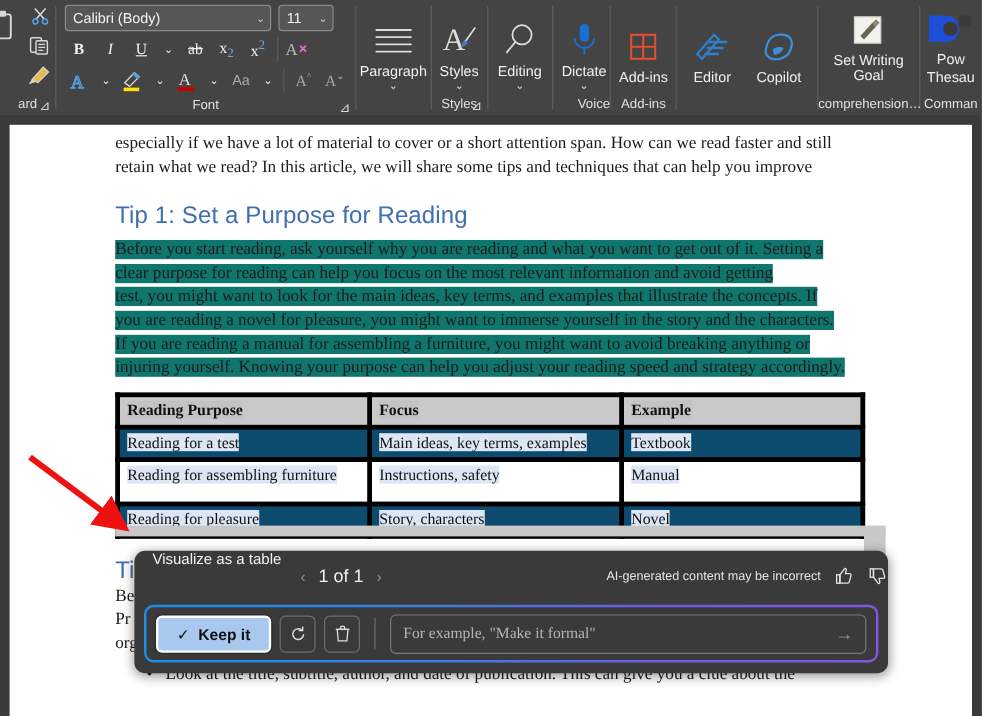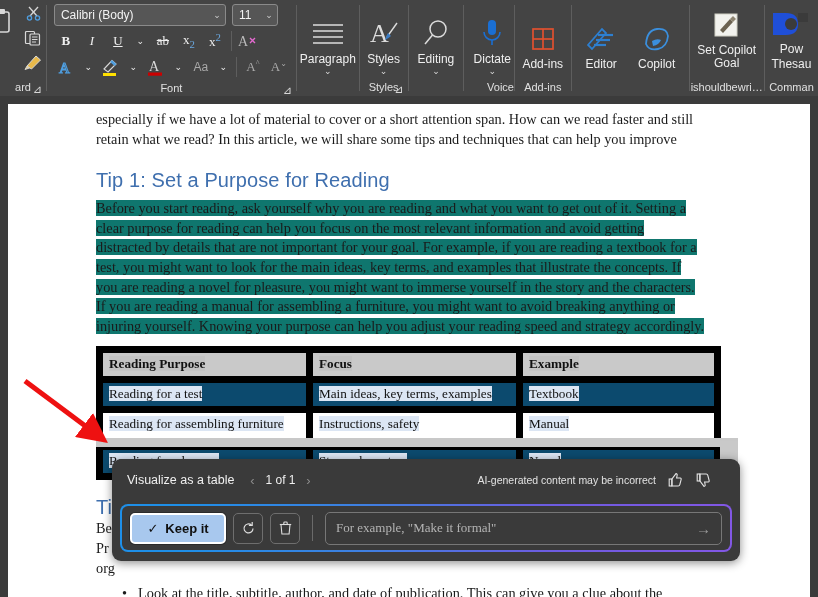--- a/index.html
+++ b/index.html
@@ -75,21 +75,21 @@
   .h2 {
     font-family: "Liberation Sans", sans-serif; font-size: 20px; color: #3f6fae; font-weight: 400;
     line-height: 26px; margin-top: 18px; margin-bottom: 6px; letter-spacing: .1px;
   }
   .para-sel { margin-top: 2px; }
   .para-sel span.ln { display: block; }
 
   
   .wtable { margin-top: 10px; border-collapse: collapse; width: 625px; table-layout: fixed; }
   .wtable td, .wtable th {
-    border: 7px solid #000000; padding: 2px 5px 3px 6px; vertical-align: top;
+    border: 4px solid #000000; padding: 2px 5px 3px 6px; vertical-align: top;
     font-family: "Liberation Serif", serif; font-size: 13.2px; color: #111; text-align: left;
     line-height: 18px; font-weight: 400;
   }
   .wtable thead th { background: #c9c9c9; font-weight: bold; height: 21px; }
   .wtable tbody tr.alt td { background: #0c4a6e; }
   .wtable tbody tr td { background: #ffffff; }
   .hl { background: #dce6f4; }
   .hlg { background: #c3c3c3; }
   .tail-strip { position: absolute; left: 712px; top: 337px; width: 18px; height: 22px; background: #c9c9c9; }
   .selrow-strip { position: absolute; left: 88px; top: 334px; width: 642px; height: 9px; background: #c8c8c8; }
@@ -99,25 +99,25 @@
   .bullet-dot { width: 42px; text-align: left; padding-left: 26px; }
 
   
   .arrow-svg { position: absolute; left: 22px; top: 272px; }
 
   
   .cop-panel {
     position: absolute; left: 112px; top: 459px; width: 628px; height: 102px;
     background: #3a3a3a; border-radius: 9px; box-shadow: 0 2px 10px rgba(0,0,0,.45);
   }
-  .cop-top { height: 42px; display: flex; align-items: center; padding: 0 28px 0 15px; }
+  .cop-top { height: 42px; display: flex; padding: 0 0 0 15px; }
   .cop-title { font-size: 12.5px; color: #f0f0f0; }
   .pager { display: flex; align-items: center; gap: 7px; margin-left: 12px; }
   .chev { font-size: 13px; color: #8d8d8d; width: 12px; text-align: center; }
-  .pagenum { font-size: 12px; color: #efefef; }
+  .pagenum { font-size: 15px; color: #efefef; }
   .cop-right { margin-left: auto; display: flex; align-items: center; gap: 10px; }
   .disclaimer { font-size: 10.5px; color: #e2e2e2; }
   .thumb { width: 18px; height: 18px; display: flex; align-items: center; justify-content: center; }
 
   .cop-actionbar {
     position: absolute; left: 8px; top: 45px; width: 612px; height: 48px;
     border-radius: 8px; padding: 2px;
     background: linear-gradient(90deg,#1e8fe8 0%, #1e8fe8 10%, #3f7fe0 40%, #6d5ce0 70%, #8257e5 100%);
   }
   .cop-actioninner {
@@ -407,24 +407,24 @@
     <div class="rgroup" style="width:84px;">
       <div class="grp-body">
         <div class="cmdcell">
           <div class="big-ic" style="height:30px;">
             <svg width="30" height="28" viewBox="0 0 30 28">
               <rect x="3" y="2" width="22" height="22" fill="#f2f2ee" stroke="#cfcfc4" stroke-width="1"></rect>
               <path d="M8 18 L18 7 L21 10 L11 21 Z" fill="#6b6251"></path>
               <path d="M18 7 L21 4 L24 7 L21 10 Z" fill="#8d8471"></path>
             </svg>
           </div>
-          <div class="big-lbl">Set Copilot Goal</div>
-        </div>
-      </div>
-      <div class="grp-label">ishouldbewri…</div>
+          <div class="big-lbl">Set Writing Goal</div>
+        </div>
+      </div>
+      <div class="grp-label">comprehension…</div>
     </div>
 
     <div class="sep"></div>
 
     <div class="rgroup" style="width:60px;">
       <div class="grp-body">
         <div class="cmdcell">
           <div class="big-ic" style="height:30px;">
             <svg width="40" height="28" viewBox="0 0 40 28">
               <path d="M2 2 h13 q12 0 12 11 q0 11 -12 11 h-13 z" fill="#1f4fd8"></path>
@@ -448,21 +448,20 @@
         <div class="ptext">
           <div>especially if we have a lot of material to cover or a short attention span. How can we read faster and still</div>
           <div>retain what we read? In this article, we will share some tips and techniques that can help you improve</div>
         </div>
 
         <div class="h2">Tip 1: Set a Purpose for Reading</div>
 
         <div class="ptext para-sel">
           <span class="ln"><span class="sel">Before you start reading, ask yourself why you are reading and what you want to get out of it. Setting a</span></span>
           <span class="ln"><span class="sel">clear purpose for reading can help you focus on the most relevant information and avoid getting</span></span>
-          <span class="ln"><span class="sel">distracted by details that are not important for your goal. For example, if you are reading a textbook for a</span></span>
           <span class="ln"><span class="sel">test, you might want to look for the main ideas, key terms, and examples that illustrate the concepts. If</span></span>
           <span class="ln"><span class="sel">you are reading a novel for pleasure, you might want to immerse yourself in the story and the characters.</span></span>
           <span class="ln"><span class="sel">If you are reading a manual for assembling a furniture, you might want to avoid breaking anything or</span></span>
           <span class="ln"><span class="sel">injuring yourself. Knowing your purpose can help you adjust your reading speed and strategy accordingly.</span></span>
         </div>
 
         <table class="wtable">
           <thead>
             <tr>
               <th style="width:210px;"><span class="hlg">Reading Purpose</span></th>

